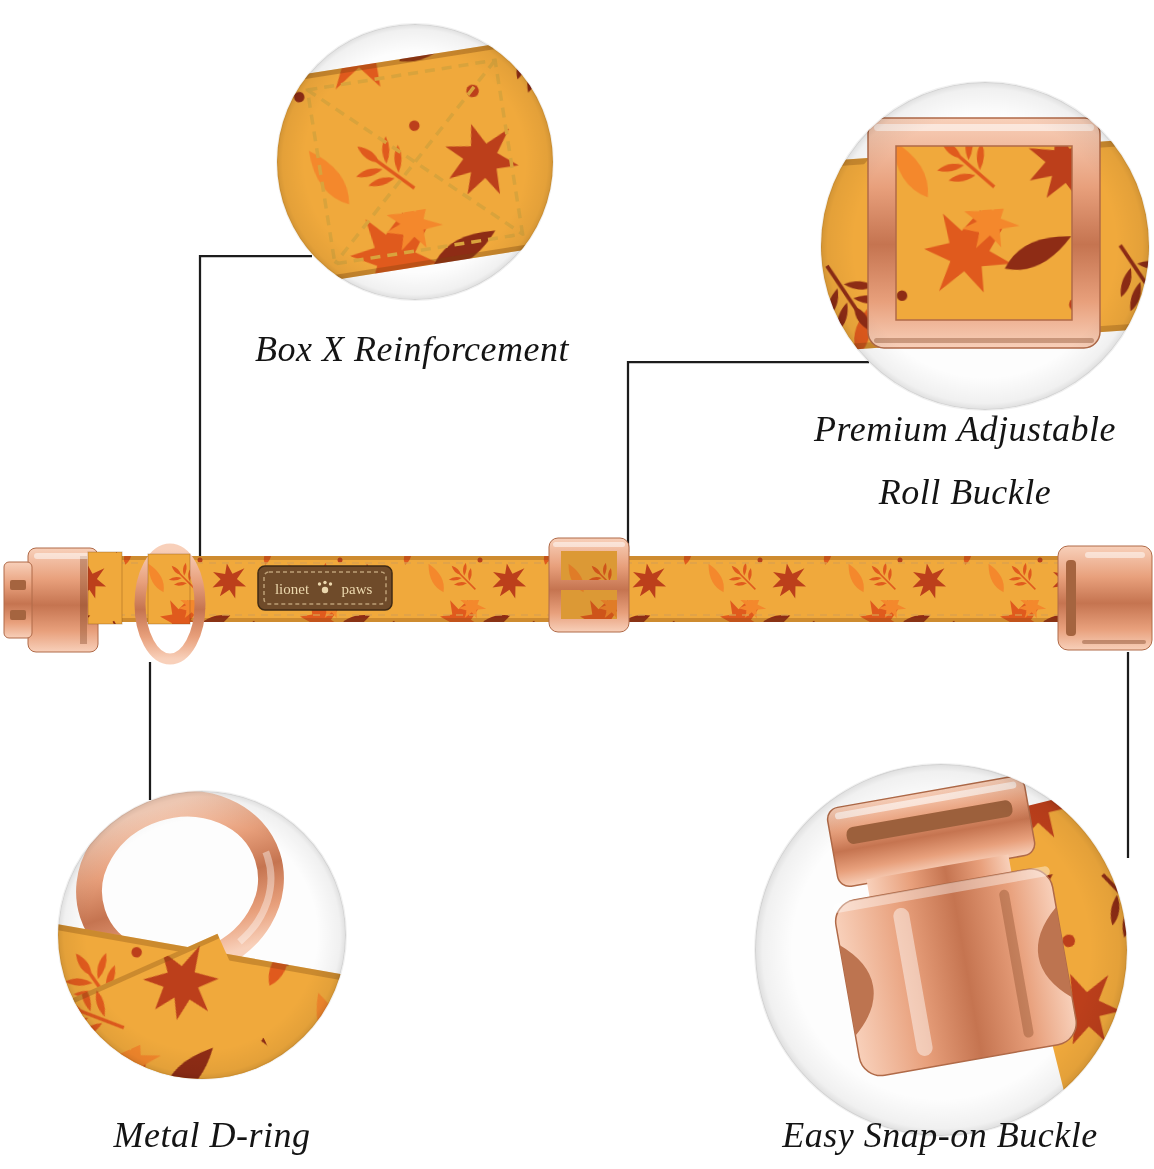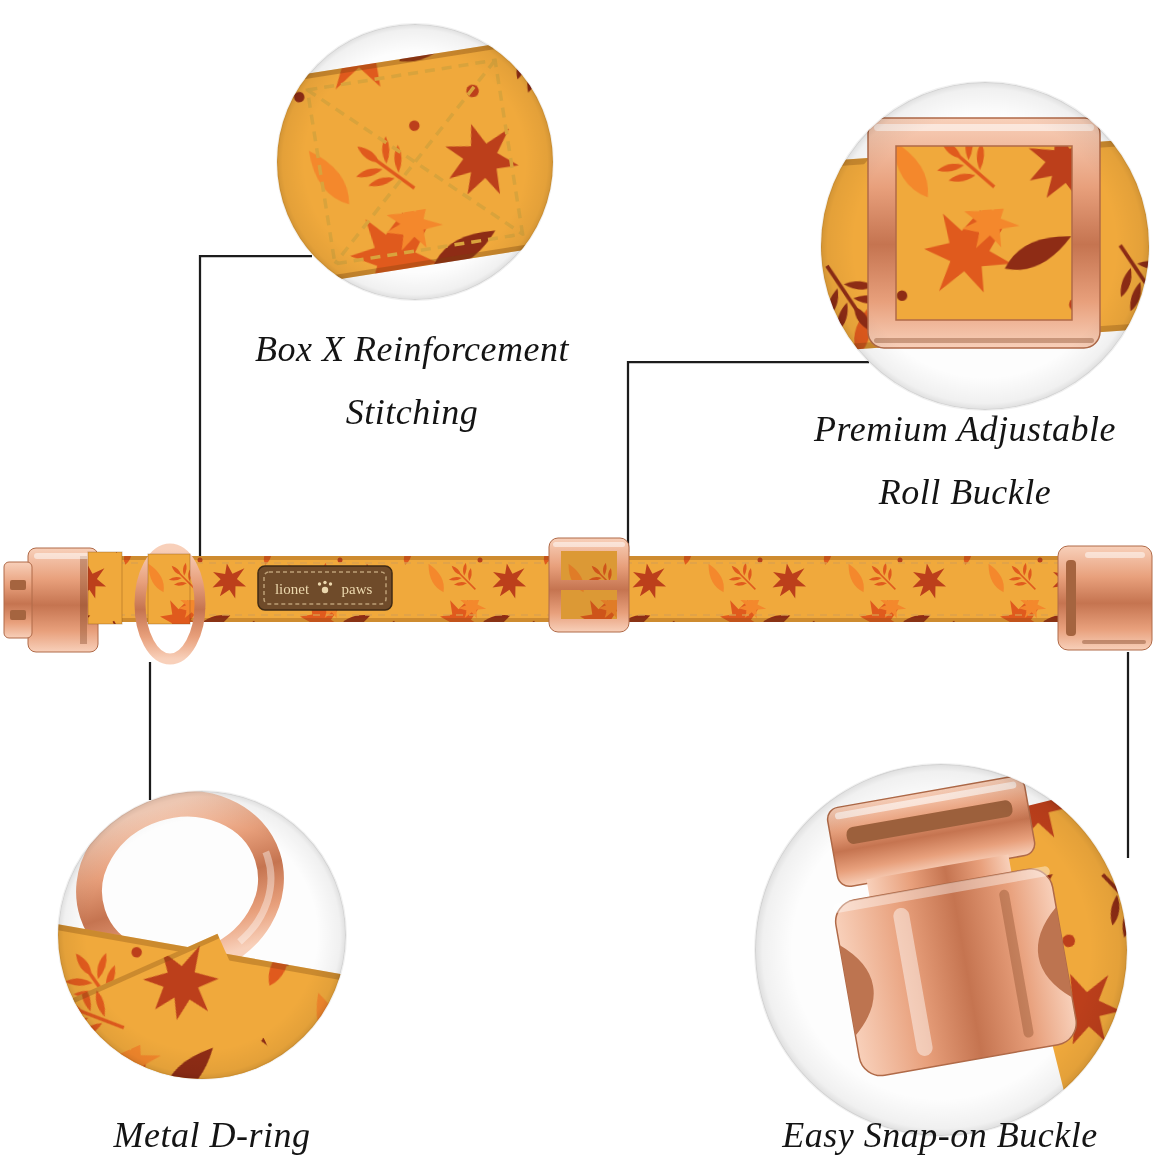--- a/index.html
+++ b/index.html
@@ -232,21 +232,20 @@
           <rect x="1008" y="900" width="10" height="150" rx="5" fill="rgba(130,70,35,0.35)"></rect>
         </g>
         <circle cx="941" cy="950" r="186" fill="url(#vignette)"></circle>
       </g>
       <circle cx="941" cy="950" r="186" fill="none" stroke="rgba(0,0,0,0.06)" stroke-width="2"></circle>
     </g>
   </svg>
 
   <div class="callout-label" style="left:192px; top:318px; width:440px;">
     <div>Box X Reinforcement</div>
-    <div>Stitching</div>
   </div>
 
   <div class="callout-label" style="left:765px; top:398px; width:400px;">
     <div>Premium Adjustable</div>
     <div>Roll Buckle</div>
   </div>
 
   <div class="callout-label" style="left:52px; top:1104px; width:320px;">
     <div>Metal D-ring</div>
   </div>

